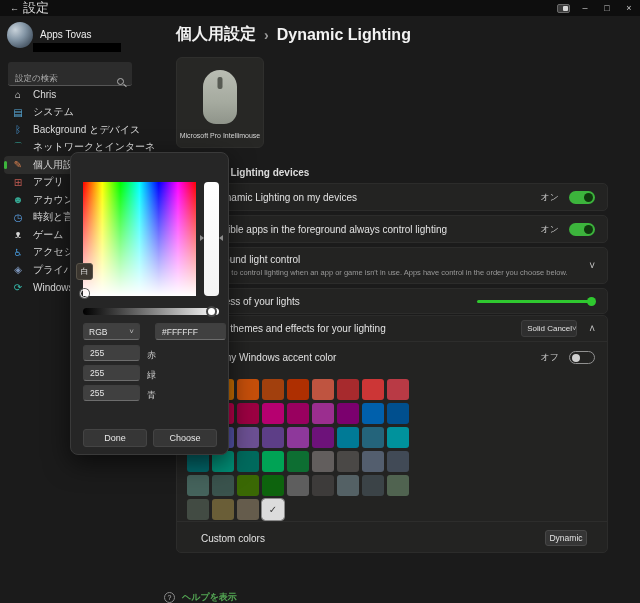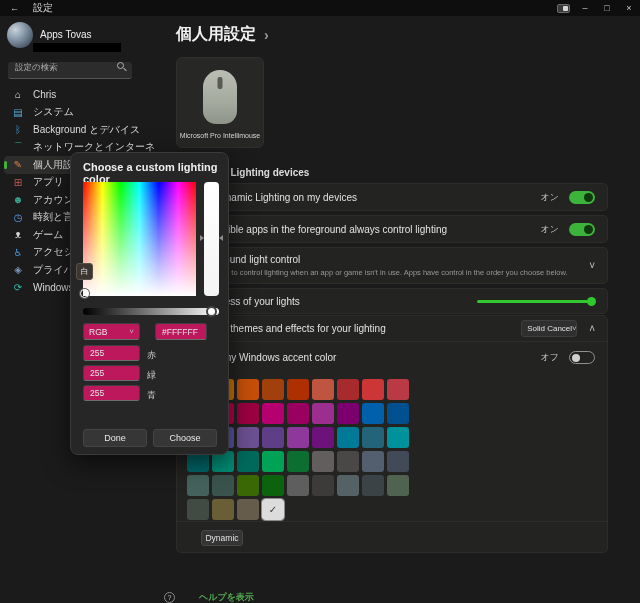--- a/index.html
+++ b/index.html
@@ -2,33 +2,33 @@
 <html><head>
 <meta charset="utf-8">
 <style>
 * { margin:0; padding:0; box-sizing:border-box; }
 html,body { width:640px; height:603px; overflow:hidden; }
 body { background:#1b1b1b; color:#e4e4e4; font-family:"Liberation Sans","DejaVu Sans",sans-serif; position:relative; font-size:10px; }
 
 
 .titlebar { position:absolute; left:0; top:0; width:640px; height:16px; background:#0e0e0e; display:flex; align-items:center; z-index:5; }
 .titlebar .back { margin-left:10px; color:#cfcfcf; font-size:9px; cursor:default; }
-.titlebar .appname { margin-left:14px; font-size:10px; color:#d8d8d8; }
+.titlebar .appname { margin-left:4px; font-size:13px; color:#d8d8d8; }
 .titlebar .spacer { flex:1; }
 .tb-ico { width:22px; height:14px; display:flex; align-items:center; justify-content:center; color:#c8c8c8; font-size:9px; }
 .kb-ico { width:13px; height:9px; background:#3a3a3a; border:1px solid #6a6a6a; border-radius:2px; position:relative; }
 .kb-ico::after { content:""; position:absolute; right:1px; top:1px; width:5px; height:5px; background:#d8d8d8; border-radius:1px; }
 
 
 .sidebar { position:absolute; left:0; top:16px; width:160px; bottom:0; background:#1b1b1b; z-index:1; }
 .avatar { position:absolute; left:7px; top:6px; width:26px; height:26px; border-radius:50%;
   background:radial-gradient(circle at 32% 30%, #c8d2da 0%, #8496a6 40%, #51606f 72%, #343e4a 100%); }
 .uname { position:absolute; left:40px; top:13px; font-size:10px; color:#eee; }
 .redact { position:absolute; left:33px; top:27px; width:88px; height:9px; background:#000; }
-.searchbox { position:absolute; left:8px; top:46px; width:124px; height:17px; background:#2c2c2c; border-radius:3px; border-bottom:1px solid #565656; display:flex; align-items:flex-start; }
+.searchbox { position:absolute; left:8px; top:46px; width:124px; height:24px; background:#2c2c2c; border-radius:3px; border-bottom:1px solid #565656; display:flex; align-items:flex-end; }
 .searchbox .ph { margin-left:7px; font-size:8.5px; color:#ababab; flex:1; }
 .mag { width:7px; height:7px; border:1px solid #b0b0b0; border-radius:50%; position:relative; margin-right:8px; }
 .mag::after { content:""; position:absolute; width:4px; height:1px; background:#b0b0b0; left:5px; top:6px; transform:rotate(45deg); }
 .nav { position:absolute; left:4px; right:4px; top:70px; }
 .nav-item { height:17.5px; display:flex; align-items:center; border-radius:4px; position:relative; padding-left:6px; white-space:nowrap; overflow:hidden; }
 .nav-item.selected { background:#2d2d2c; }
 .nav-item.selected::before { content:""; position:absolute; left:0; top:4.5px; width:3px; height:8.5px; border-radius:2px; background:#3cb43c; }
 .nav-item .ico { width:16px; text-align:center; font-size:10px; margin-right:7px; flex:0 0 16px; }
 .nav-item .lbl { font-size:10px; color:#dcdcdc; }
 
@@ -71,43 +71,43 @@
 .dd .ddv { flex:1; font-size:8px; color:#e0e0e0; white-space:nowrap; }
 .dd .ddc { font-size:8px; color:#bbb; }
 .palette { position:absolute; left:10px; top:63px; width:222px; display:grid; grid-template-columns:repeat(9,22px); gap:3px; }
 .sw { width:22px; height:21px; border-radius:3px; }
 .sw.selected { outline:1px solid #8a8a8a; display:flex; align-items:center; justify-content:center; color:#3a3a3a; font-size:10px; }
 .sw.selected::after { content:"✓"; }
 .customrow { position:absolute; left:0; right:0; top:205px; height:33px; border-top:1px solid #2d2d2c; display:flex; align-items:center; padding:0 12px 0 24px; }
 .selectbtn { width:42px; height:16px; background:#353535; border:1px solid #474747; border-radius:3px; color:#e2e2e2; font-size:8.5px; display:flex; align-items:center; justify-content:center; margin-right:8px; }
 
 .learn { position:absolute; left:16px; top:546px; font-size:9px; color:#54a854; }
-.helprow { position:absolute; left:4px; top:575px; display:flex; align-items:center; gap:24px; }
+.helprow { position:absolute; left:4px; top:575px; display:flex; align-items:center; gap:7px; }
 .helpico { width:11px; height:11px; border:1px solid #8a8a8a; border-radius:50%; color:#b8b8b8; font-size:7px; display:flex; align-items:center; justify-content:center; }
 .helptxt { font-size:9px; color:#54a854; font-weight:bold; }
 
 
 .dialog { position:absolute; left:70px; top:152px; width:159px; height:303px; background:#262626; border:1px solid #3a3a3a; border-radius:8px; box-shadow:0 8px 26px rgba(0,0,0,.6); z-index:10; }
 .dlg-title { position:absolute; left:12px; top:8px; font-size:11px; font-weight:bold; color:#f0f0f0; }
 .csquare { position:absolute; left:12px; top:29px; width:113px; height:114px;
   background:linear-gradient(to bottom, rgba(255,255,255,0) 0%, #ffffff 100%),
              linear-gradient(to right, #f00 0%, #ff0 17%, #0f0 33%, #0ff 50%, #00f 67%, #f0f 84%, #f00 100%); }
 .cring { position:absolute; left:9px; top:136px; width:9px; height:9px; border:1.5px solid #fff; border-radius:50%; box-shadow:0 0 0 1px #555; }
 .ctip { position:absolute; left:5px; top:110px; width:17px; height:17px; background:#3b362f; border:1px solid #575248; border-radius:3px; display:flex; align-items:center; justify-content:center; font-size:8px; color:#e0e0e0; }
 .vbar { position:absolute; left:133px; top:29px; width:15px; height:114px; border-radius:4px; background:linear-gradient(180deg,#ffffff 0%, #f4f4f4 100%); }
 .vbar .nL { position:absolute; left:-4px; top:53px; width:0; height:0; border-top:3px solid transparent; border-bottom:3px solid transparent; border-left:4px solid #8a8a8a; }
 .vbar .nR { position:absolute; right:-4px; top:53px; width:0; height:0; border-top:3px solid transparent; border-bottom:3px solid transparent; border-right:4px solid #8a8a8a; }
 .hslider { position:absolute; left:12px; top:153px; width:136px; height:11px; }
 .hslider .htrack { position:absolute; left:0; right:0; top:2px; height:7px; border-radius:4px; background:linear-gradient(to right,#000,#fff); }
 .hslider .hknob { position:absolute; right:2px; top:0; width:11px; height:11px; border-radius:50%; background:#fff; border:2px solid #454545; }
-.fld { position:absolute; height:17px; background:#be185d; border:1px solid #3f3f3f; border-bottom-color:#6d6d6d; border-radius:3px; color:#e6e6e6; font-size:8.5px; font-family:"Liberation Sans","DejaVu Sans",sans-serif; }
+.fld { position:absolute; height:17px; background:#404040; border:1px solid #3f3f3f; border-bottom-color:#6d6d6d; border-radius:3px; color:#e6e6e6; font-size:8.5px; font-family:"Liberation Sans","DejaVu Sans",sans-serif; }
 .combo { left:12px; top:170px; width:57px; display:flex; align-items:center; padding:0 5px; }
 .combo .cv { flex:1; }
 .combo .cc { color:#bbb; font-size:8px; }
-.hexfld { left:84px; top:170px; width:52px; padding:0 6px; }
+.hexfld { left:84px; top:170px; width:71px; padding:0 6px; }
 input.fld { padding:0 6px; outline:none; }
 .ch1 { left:12px; top:192px; width:57px; height:16px; }
 .ch2 { left:12px; top:212px; width:57px; height:16px; }
 .ch3 { left:12px; top:232px; width:57px; height:16px; }
 .chlbl { position:absolute; left:76px; font-size:9px; color:#cccccc; }
 .l1 { top:196px; } .l2 { top:216px; } .l3 { top:236px; }
 .dbtn { position:absolute; top:276px; width:64px; height:18px; background:#363636; border:1px solid #444; border-radius:3px; color:#e8e8e8; font-size:9px; display:flex; align-items:center; justify-content:center; }
 .done { left:12px; } .cancel { left:82px; }
 </style>
 </head>
@@ -182,20 +182,21 @@
         <span class="ico" style="color: rgb(53, 182, 168);">⟳</span>
         <span class="lbl">Windows Update</span>
       </div>
   </div>
 </div>
 
 <div class="main">
   <div class="crumb">
     <span>個人用設定</span>
     <span class="sep">›</span>
+    <span>Dynamic Lighting</span>
   </div>
 
   <div class="devcard">
     <div class="mouse"></div>
     <div class="devname">Microsoft Pro Intellimouse</div>
   </div>
 
   <div class="seclabel">Dynamic Lighting devices</div>
 
   <div class="card r1">
@@ -291,32 +292,32 @@
         <div class="sw" style="background: rgb(61, 59, 58);"></div>
         <div class="sw" style="background: rgb(84, 97, 101);"></div>
         <div class="sw" style="background: rgb(59, 67, 71);"></div>
         <div class="sw" style="background: rgb(80, 99, 80);"></div>
         <div class="sw" style="background: rgb(66, 75, 67);"></div>
         <div class="sw" style="background: rgb(106, 94, 55);"></div>
         <div class="sw" style="background: rgb(101, 92, 76);"></div>
         <div class="sw selected" style="background: rgb(220, 220, 220);"></div>
     </div>
     <div class="customrow">
+      <div class="grow rowlabel">Custom colors</div>
       <div class="selectbtn">Dynamic</div>
     </div>
   </div>
 
   <div class="helprow">
     <span class="helpico">?</span>
     <span class="helptxt">ヘルプを表示</span>
   </div>
 </div>
 
 <div class="dialog">
-  <div class="dlg-title">Choose a custom lighting color</div>
   <div class="csquare"></div>
   <div class="cring"></div>
   <div class="ctip">白</div>
   <div class="vbar">
     <span class="nL"></span>
     <span class="nR"></span>
   </div>
   <div class="hslider">
     <div class="htrack"></div>
     <div class="hknob"></div>

